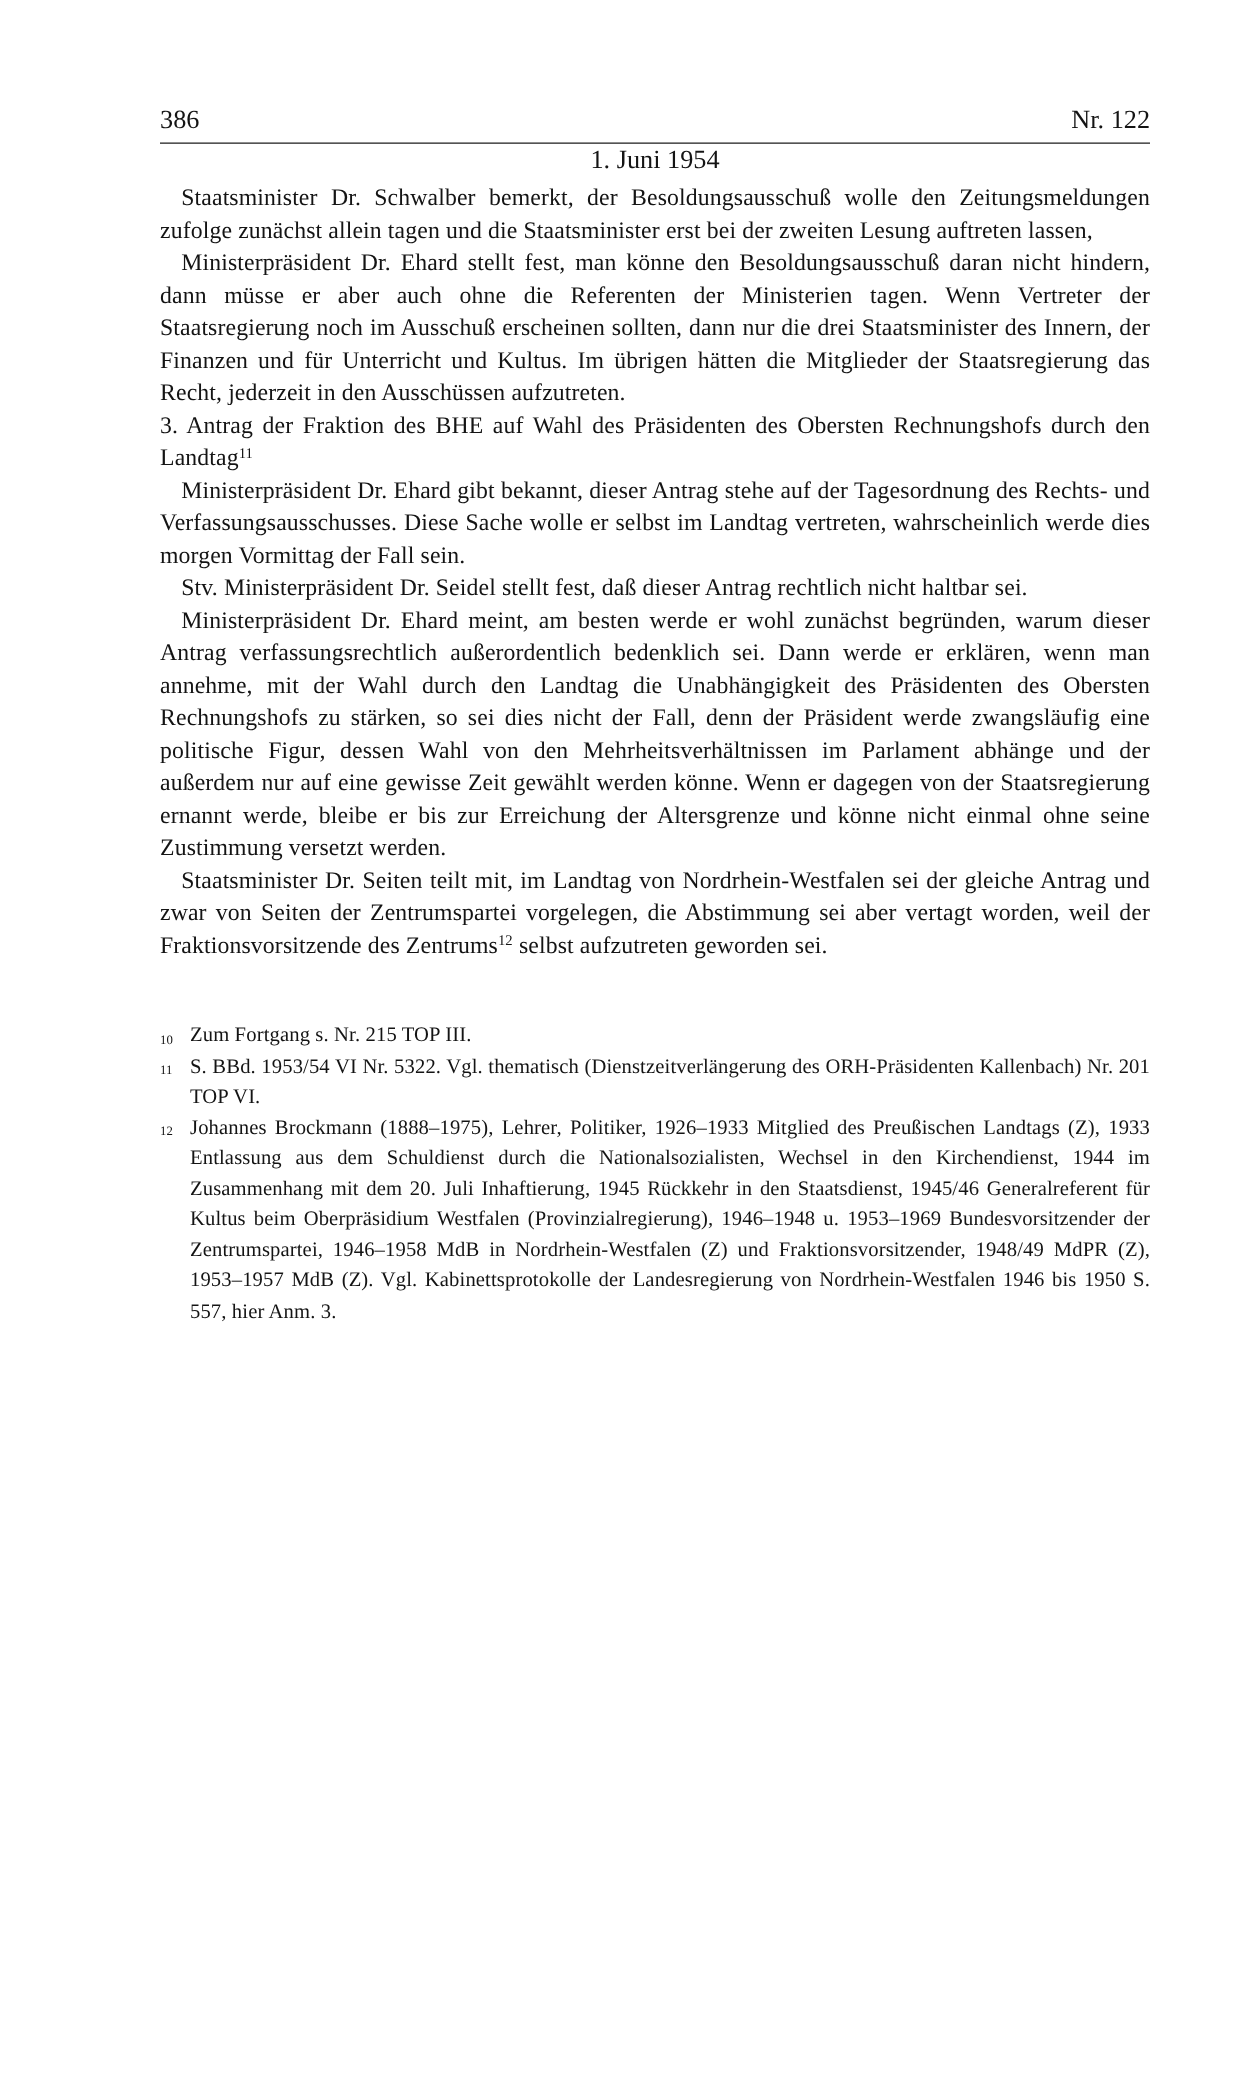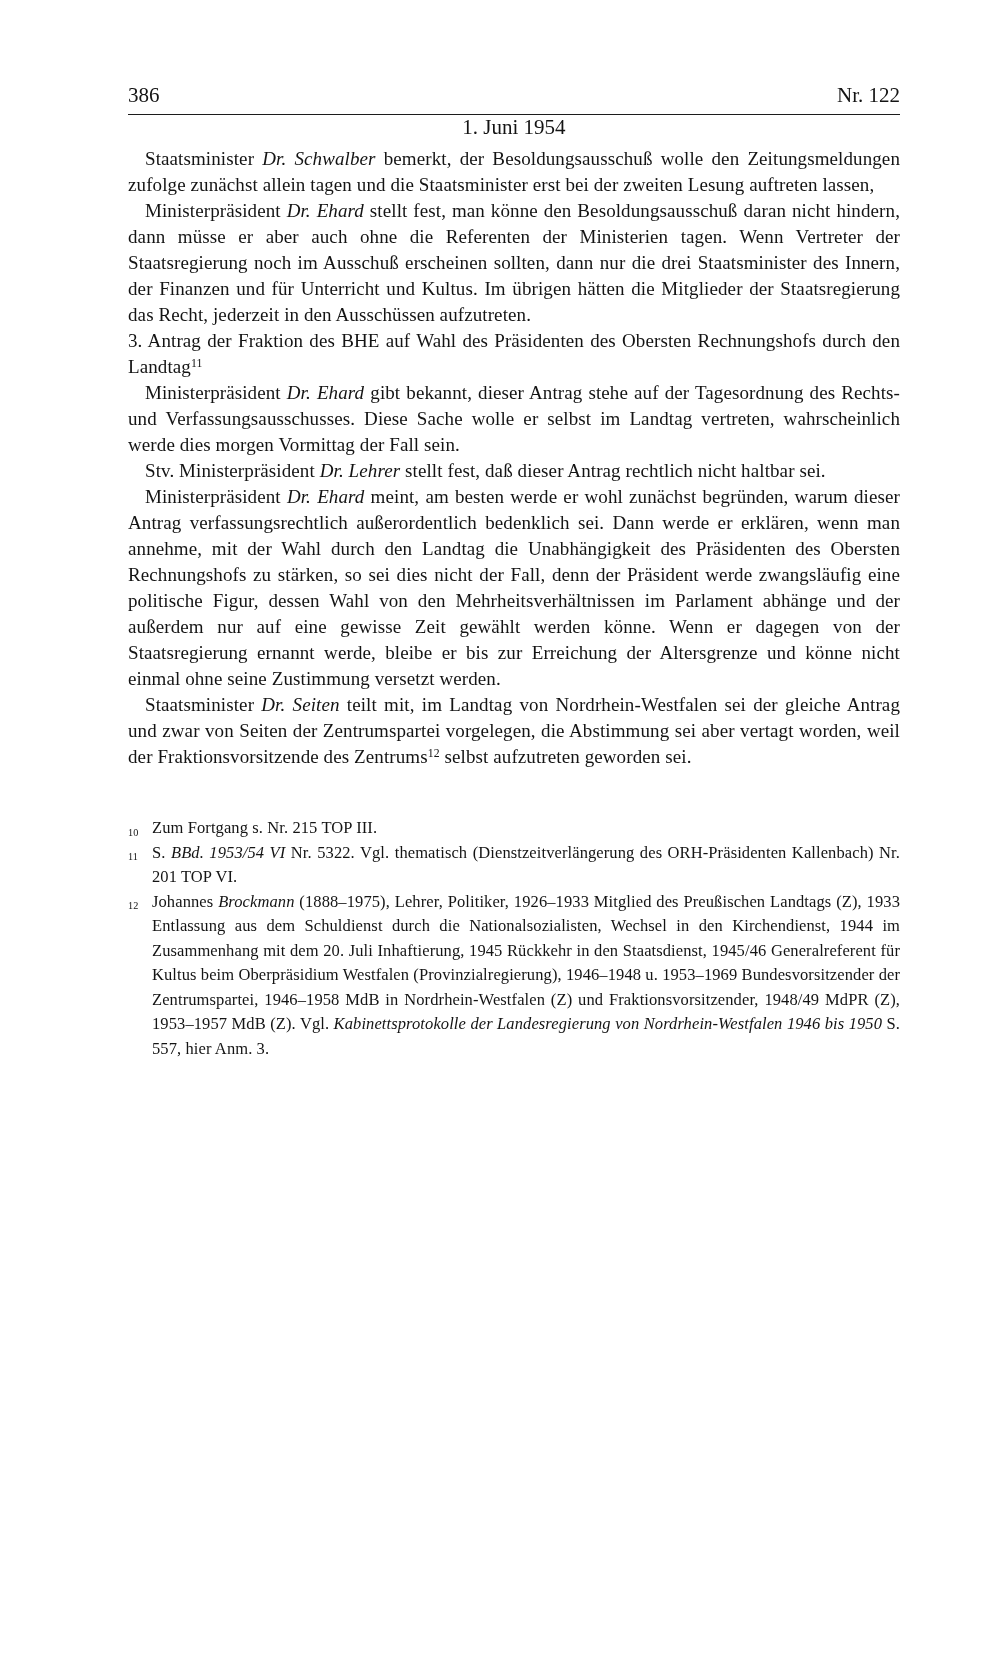--- a/index.html
+++ b/index.html
@@ -12,21 +12,21 @@
     height: 1666px;
     overflow: hidden;
     font-family: "Liberation Serif", "DejaVu Serif", serif;
     color: #141414;
     -webkit-font-smoothing: antialiased;
   }
   .page {
     box-sizing: border-box;
     width: 1000px;
     height: 1666px;
-    padding: 84px 100px 0 128px;
+    padding: 84px 80px 0 128px;
   }
   
   .running-header {
     display: flex;
     justify-content: space-between;
     align-items: baseline;
     font-size: 21px;
     line-height: 1.1;
     padding-bottom: 7px;
     border-bottom: 1.5px solid #1c1c1c;
@@ -46,21 +46,21 @@
     font-size: 19px;
     line-height: 26px;
     letter-spacing: 0.1px;
     hyphens: auto;
   }
   .body-text p {
     margin: 0;
     text-indent: 0;
   }
   .body-text p.indent { text-indent: 17px; }
-  .it { font-style: italic; }
+  .it { }
   sup {
     font-size: 0.62em;
     line-height: 0;
     vertical-align: baseline;
     position: relative;
     top: -0.55em;
   }
   
   .footnotes {
     margin-top: 46px;
@@ -89,21 +89,21 @@
     <span class="hcell">386</span>
     <span class="hcell hcenter">1. Juni 1954</span>
     <span class="hcell">Nr. 122</span>
   </div>
 
   <div class="body-text">
       <p class="indent"><span>Staatsminister </span><span class="it">Dr. Schwalber</span><span> bemerkt, der Besoldungsausschuß wolle den Zeitungsmeldungen zufolge zunächst allein tagen und die Staatsminister erst bei der zweiten Lesung auftreten lassen,</span></p>
       <p class="indent"><span>Ministerpräsident </span><span class="it">Dr. Ehard</span><span> stellt fest, man könne den Besoldungsausschuß daran nicht hindern, dann müsse er aber auch ohne die Referenten der Ministerien tagen. Wenn Vertreter der Staatsregierung noch im Ausschuß erscheinen sollten, dann nur die drei Staatsminister des Innern, der Finanzen und für Unterricht und Kultus. Im übrigen hätten die Mitglieder der Staatsregierung das Recht, jederzeit in den Ausschüssen aufzutreten.</span></p>
       <p class=""><span>3. Antrag der Fraktion des BHE auf Wahl des Präsidenten des Obersten Rechnungshofs durch den Landtag</span><sup>11</sup></p>
       <p class="indent"><span>Ministerpräsident </span><span class="it">Dr. Ehard</span><span> gibt bekannt, dieser Antrag stehe auf der Tagesordnung des Rechts- und Verfassungsausschusses. Diese Sache wolle er selbst im Landtag vertreten, wahrscheinlich werde dies morgen Vormittag der Fall sein.</span></p>
-      <p class="indent"><span>Stv. Ministerpräsident </span><span class="it">Dr. Lehrer</span><span> stellt fest, daß dieser Antrag rechtlich nicht haltbar sei.</span></p>
+      <p class="indent"><span>Stv. Ministerpräsident </span><span class="it">Dr. Seidel</span><span> stellt fest, daß dieser Antrag rechtlich nicht haltbar sei.</span></p>
       <p class="indent"><span>Ministerpräsident </span><span class="it">Dr. Ehard</span><span> meint, am besten werde er wohl zunächst begründen, warum dieser Antrag verfassungsrechtlich außerordentlich bedenklich sei. Dann werde er erklären, wenn man annehme, mit der Wahl durch den Landtag die Unabhängigkeit des Präsidenten des Obersten Rechnungshofs zu stärken, so sei dies nicht der Fall, denn der Präsident werde zwangsläufig eine politische Figur, dessen Wahl von den Mehrheitsverhältnissen im Parlament abhänge und der außerdem nur auf eine gewisse Zeit gewählt werden könne. Wenn er dagegen von der Staatsregierung ernannt werde, bleibe er bis zur Erreichung der Altersgrenze und könne nicht einmal ohne seine Zustimmung versetzt werden.</span></p>
       <p class="indent"><span>Staatsminister </span><span class="it">Dr. Seiten</span><span> teilt mit, im Landtag von Nordrhein-Westfalen sei der gleiche Antrag und zwar von Seiten der Zentrumspartei vorgelegen, die Abstimmung sei aber vertagt worden, weil der Fraktionsvorsitzende des Zentrums</span><sup>12</sup><span> selbst aufzutreten geworden sei.</span></p>
     </div>
 
   <div class="footnotes">
       <div class="footnote"><span class="fn-num">10</span><span>Zum Fortgang s. Nr. 215 TOP III.</span></div>
       <div class="footnote"><span class="fn-num">11</span><span>S. </span><span class="it">BBd. 1953/54 VI</span><span> Nr. 5322. Vgl. thematisch (Dienstzeitverlängerung des ORH-Präsidenten Kallenbach) Nr. 201 TOP VI.</span></div>
       <div class="footnote"><span class="fn-num">12</span><span>Johannes </span><span class="it">Brockmann</span><span> (1888–1975), Lehrer, Politiker, 1926–1933 Mitglied des Preußischen Landtags (Z), 1933 Entlassung aus dem Schuldienst durch die Nationalsozialisten, Wechsel in den Kirchendienst, 1944 im Zusammenhang mit dem 20. Juli Inhaftierung, 1945 Rückkehr in den Staatsdienst, 1945/46 Generalreferent für Kultus beim Oberpräsidium Westfalen (Provinzialregierung), 1946–1948 u. 1953–1969 Bundesvorsitzender der Zentrumspartei, 1946–1958 MdB in Nordrhein-Westfalen (Z) und Fraktionsvorsitzender, 1948/49 MdPR (Z), 1953–1957 MdB (Z). Vgl. </span><span class="it">Kabinettsprotokolle der Landesregierung von Nordrhein-Westfalen 1946 bis 1950</span><span> S. 557, hier Anm. 3.</span></div>
     </div>
 </div>

